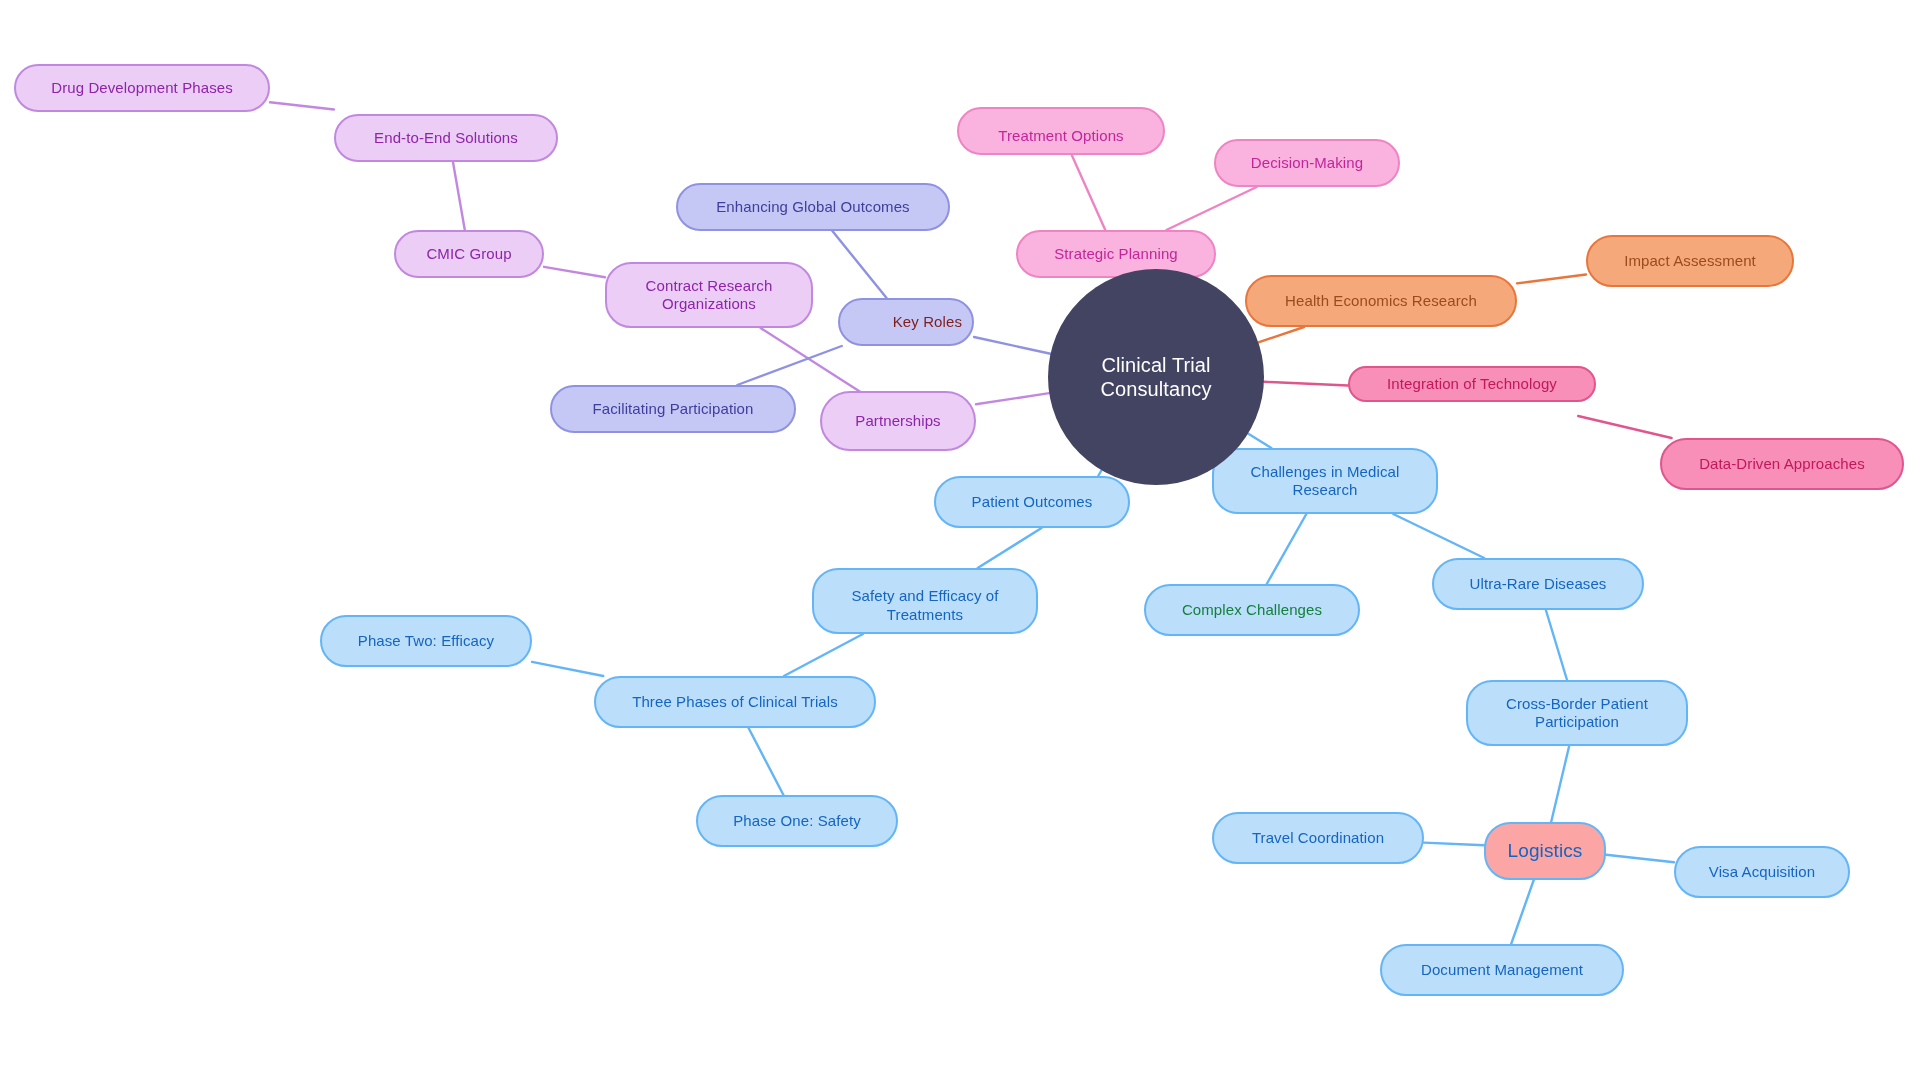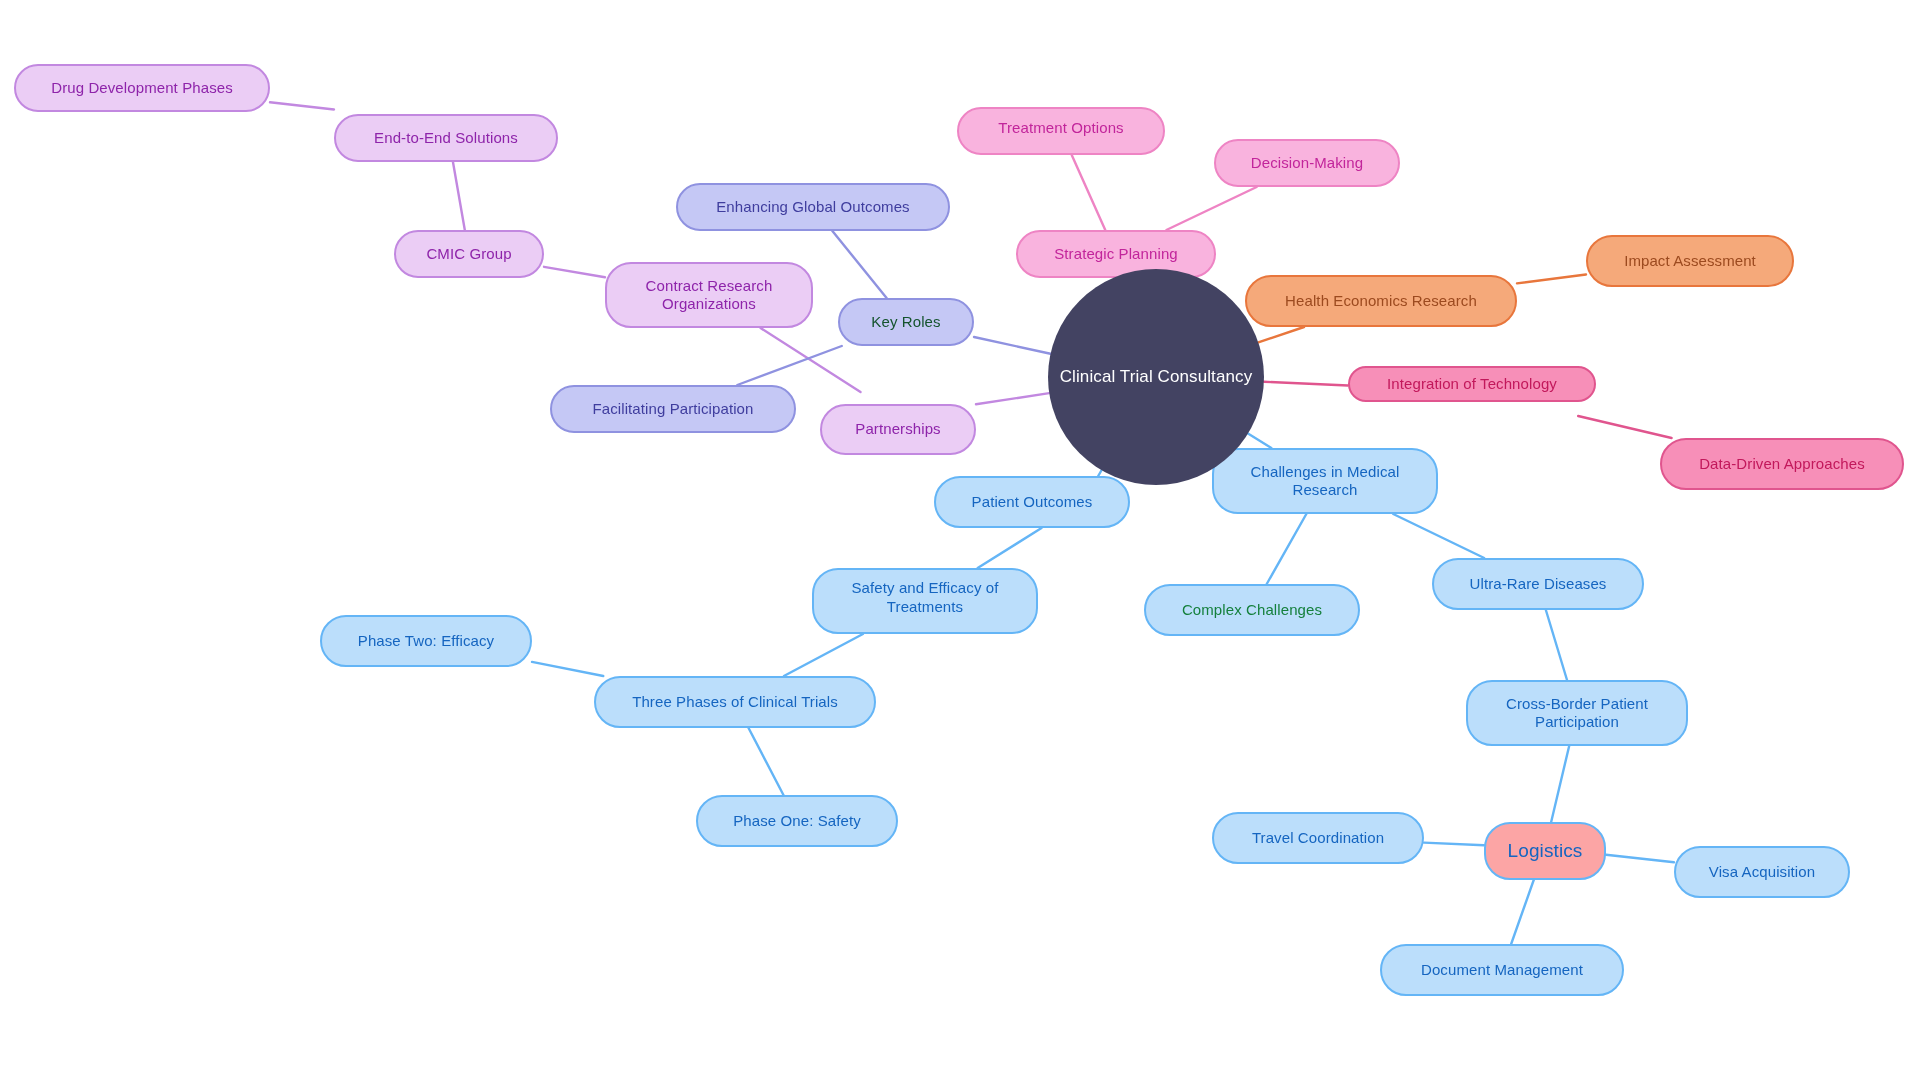--- a/index.html
+++ b/index.html
@@ -25,27 +25,27 @@
     position: absolute;
     display: flex;
     align-items: center;
     justify-content: center;
     text-align: center;
     border-style: solid;
     border-width: 2px;
     line-height: 1.22;
     letter-spacing: 0.1px;
     white-space: pre-line;
-    padding: 16px 10px;
+    padding: 8px 10px;
   }
   .node.rounded { border-radius: 999px; }
   .node.soft    { border-radius: 26px; }
   .node.circle  { border-radius: 50%; border-width: 0; }
   .root-node {
-    font-size: 17px;
+    font-size: 20px;
     color: #FFFFFF;
     background: #434362;
     z-index: 5;
   }
 </style>
 </head>
 <body>
 
 <div id="mindmap">
   <svg id="edge-layer" viewBox="0 0 1920 1080" xmlns="http://www.w3.org/2000/svg">
@@ -78,23 +78,23 @@
       <line x1="1606" y1="854.7465437788019" x2="1674" y2="862.2672811059908" stroke="#64B5F6" stroke-width="2.4" stroke-linecap="round"></line>
       <line x1="1535.8360655737704" y1="874" x2="1511.1639344262296" y2="944" stroke="#64B5F6" stroke-width="2.4" stroke-linecap="round"></line>
     </svg>
   <div id="node-layer">
       <div class="node circle root-node" style="left: 1048px; top: 269px; width: 216px; height: 216px; background: rgb(67, 67, 98); color: rgb(255, 255, 255);"><span>Clinical Trial Consultancy</span></div>
       <div class="node rounded" style="left: 14px; top: 64px; width: 256px; height: 48px; background: rgb(235, 205, 245); border-color: rgb(194, 136, 224); color: rgb(142, 36, 170); font-size: 15px;"><span>Drug Development Phases</span></div>
       <div class="node rounded" style="left: 334px; top: 98px; width: 224px; height: 48px; background: rgb(235, 205, 245); border-color: rgb(194, 136, 224); color: rgb(142, 36, 170); font-size: 15px; margin-top: 16px;"><span>End-to-End Solutions</span></div>
       <div class="node rounded" style="left: 394px; top: 230px; width: 150px; height: 48px; background: rgb(235, 205, 245); border-color: rgb(194, 136, 224); color: rgb(142, 36, 170); font-size: 15px;"><span>CMIC Group</span></div>
       <div class="node soft" style="left: 605px; top: 262px; width: 208px; height: 66px; background: rgb(235, 205, 245); border-color: rgb(194, 136, 224); color: rgb(142, 36, 170); font-size: 15px;"><span>Contract Research
 Organizations</span></div>
-      <div class="node rounded" style="left: 820px; top: 404px; width: 156px; height: 51px; background: rgb(235, 205, 245); border-color: rgb(194, 136, 224); color: rgb(142, 36, 170); font-size: 15px;"><span>Partnerships</span></div>
+      <div class="node rounded" style="left: 820px; top: 391px; width: 156px; height: 60px; background: rgb(235, 205, 245); border-color: rgb(194, 136, 224); color: rgb(142, 36, 170); font-size: 15px;"><span>Partnerships</span></div>
       <div class="node rounded" style="left: 676px; top: 183px; width: 274px; height: 48px; background: rgb(197, 200, 245); border-color: rgb(143, 146, 224); color: rgb(63, 61, 158); font-size: 15px;"><span>Enhancing Global Outcomes</span></div>
-      <div class="node rounded" style="left: 838px; top: 298px; width: 136px; height: 48px; background: rgb(197, 200, 245); border-color: rgb(143, 146, 224); color: #14532d; font-size: 15px;"><span>Key Roles</span></div>
+      <div class="node rounded" style="left: 838px; top: 298px; width: 136px; height: 48px; background: rgb(197, 200, 245); border-color: rgb(143, 146, 224); color: #7f1d1d; font-size: 15px; justify-content: flex-end;"><span>Key Roles</span></div>
       <div class="node rounded" style="left: 550px; top: 385px; width: 246px; height: 48px; background: rgb(197, 200, 245); border-color: rgb(143, 146, 224); color: rgb(63, 61, 158); font-size: 15px;"><span>Facilitating Participation</span></div>
       <div class="node rounded" style="left: 957px; top: 107px; width: 208px; height: 48px; background: rgb(249, 179, 222); border-color: rgb(238, 132, 196); color: rgb(194, 37, 155); font-size: 15px; align-items: flex-end;"><span>Treatment Options</span></div>
       <div class="node rounded" style="left: 1214px; top: 139px; width: 186px; height: 48px; background: rgb(249, 179, 222); border-color: rgb(238, 132, 196); color: rgb(194, 37, 155); font-size: 15px;"><span>Decision-Making</span></div>
       <div class="node rounded" style="left: 1016px; top: 230px; width: 200px; height: 48px; background: rgb(249, 179, 222); border-color: rgb(238, 132, 196); color: rgb(194, 37, 155); font-size: 15px;"><span>Strategic Planning</span></div>
       <div class="node soft" style="left: 1245px; top: 275px; width: 272px; height: 52px; background: rgb(245, 169, 122); border-color: rgb(232, 118, 60); color: rgb(156, 74, 31); font-size: 15px;"><span>Health Economics Research</span></div>
       <div class="node soft" style="left: 1586px; top: 235px; width: 208px; height: 52px; background: rgb(245, 169, 122); border-color: rgb(232, 118, 60); color: rgb(156, 74, 31); font-size: 15px;"><span>Impact Assessment</span></div>
       <div class="node rounded" style="left: 1348px; top: 366px; width: 248px; height: 36px; background: rgb(247, 143, 184); border-color: rgb(224, 85, 142); color: rgb(194, 24, 91); font-size: 15px;"><span>Integration of Technology</span></div>
       <div class="node soft" style="left: 1660px; top: 438px; width: 244px; height: 52px; background: rgb(247, 143, 184); border-color: rgb(224, 85, 142); color: rgb(194, 24, 91); font-size: 15px;"><span>Data-Driven Approaches</span></div>
       <div class="node soft" style="left: 1212px; top: 448px; width: 226px; height: 66px; background: rgb(187, 222, 251); border-color: rgb(100, 181, 246); color: rgb(21, 101, 192); font-size: 15px;"><span>Challenges in Medical
 Research</span></div>

